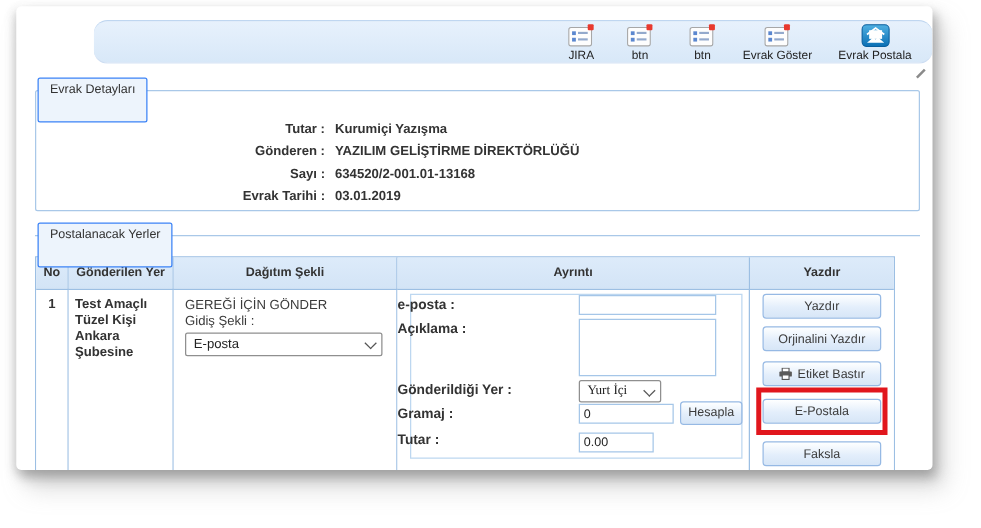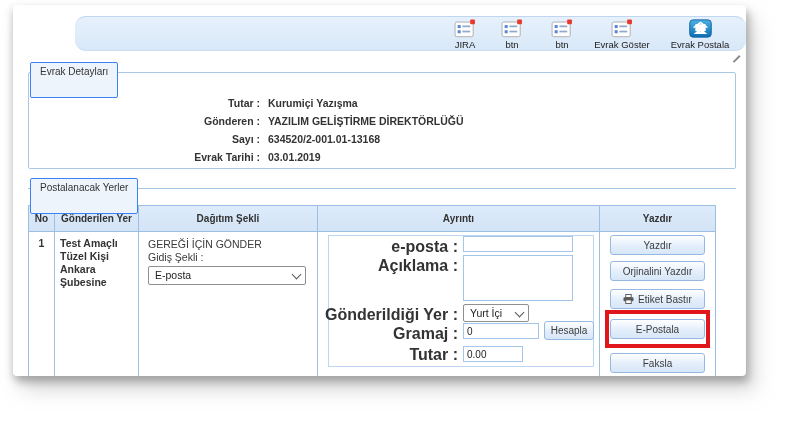--- a/index.html
+++ b/index.html
@@ -79,28 +79,28 @@
     padding:0 16px 0 6px;box-sizing:border-box;cursor:default;overflow:hidden;white-space:nowrap;
   }
   .sel .chev{
     position:absolute;right:5px;top:5px;width:6px;height:6px;
     border-right:1.5px solid #555;border-bottom:1.5px solid #555;
     transform:rotate(45deg);transform-origin:center;margin-top:-1px;
   }
   .sel-gidis{margin-top:3px;width:158px;}
   
   .ayr-panel{position:absolute;left:10px;top:3px;width:266px;height:132px;border:1px solid #bdd7f0;box-sizing:border-box;}
-  .ayr-label{position:absolute;left:0;width:140px;text-align:right;font-size:16px;font-weight:bold;color:#333;white-space:nowrap;}
+  .ayr-label{position:absolute;left:0;width:140px;text-align:left;font-size:11px;font-weight:bold;color:#333;white-space:nowrap;}
   .ayr-input{
     position:absolute;left:145px;width:110px;height:16px;box-sizing:border-box;
     border:1px solid #a5c6e8;background:#fff;font-family:"Liberation Sans",sans-serif;
     font-size:10px;color:#222;padding:0 3px;
   }
   textarea.ayr-input{resize:none;height:46px;padding-top:2px;}
-  .sel-yurt{position:absolute;left:145px;width:66px;height:18px;line-height:16px;}
+  .sel-yurt{position:absolute;left:145px;width:66px;height:18px;line-height:16px;font-family:Liberation Serif, serif;}
   .btn{
     display:flex;align-items:center;justify-content:center;gap:4px;
     background:linear-gradient(#feffff,#e3eefb 55%,#d7e6f7);
     border:1px solid #96b9e4;border-radius:3px;
     font-family:"Liberation Sans",sans-serif;font-size:10px;color:#3c3c3c;
     height:20px;box-sizing:border-box;cursor:pointer;white-space:nowrap;
   }
   .btn-hesapla{position:absolute;left:226px;top:89px;width:50px;height:19px;}
   
   .yz-btn{position:absolute;left:10px;width:95px;}

